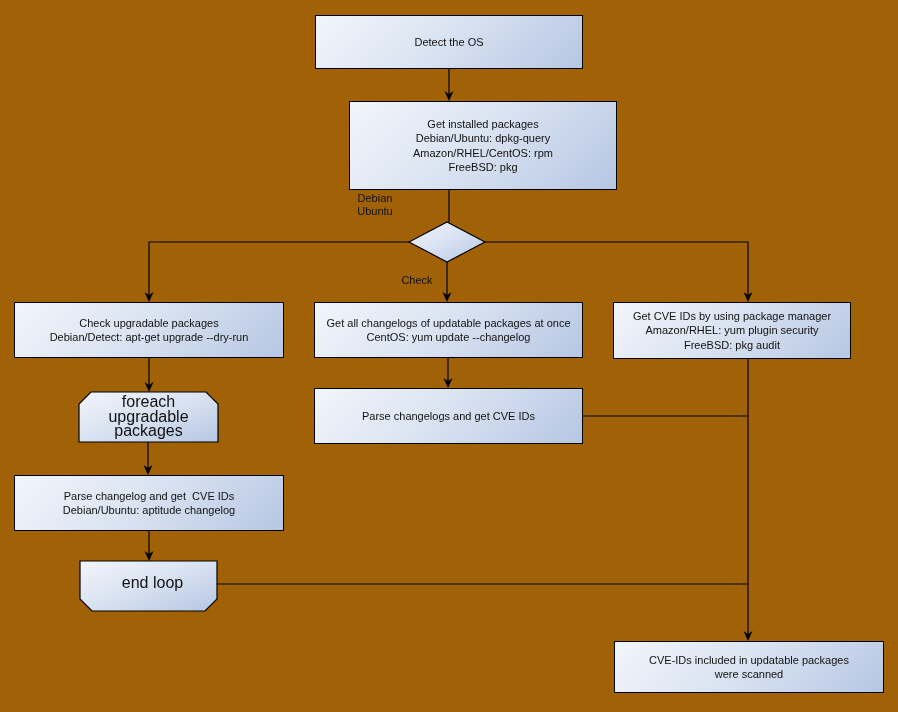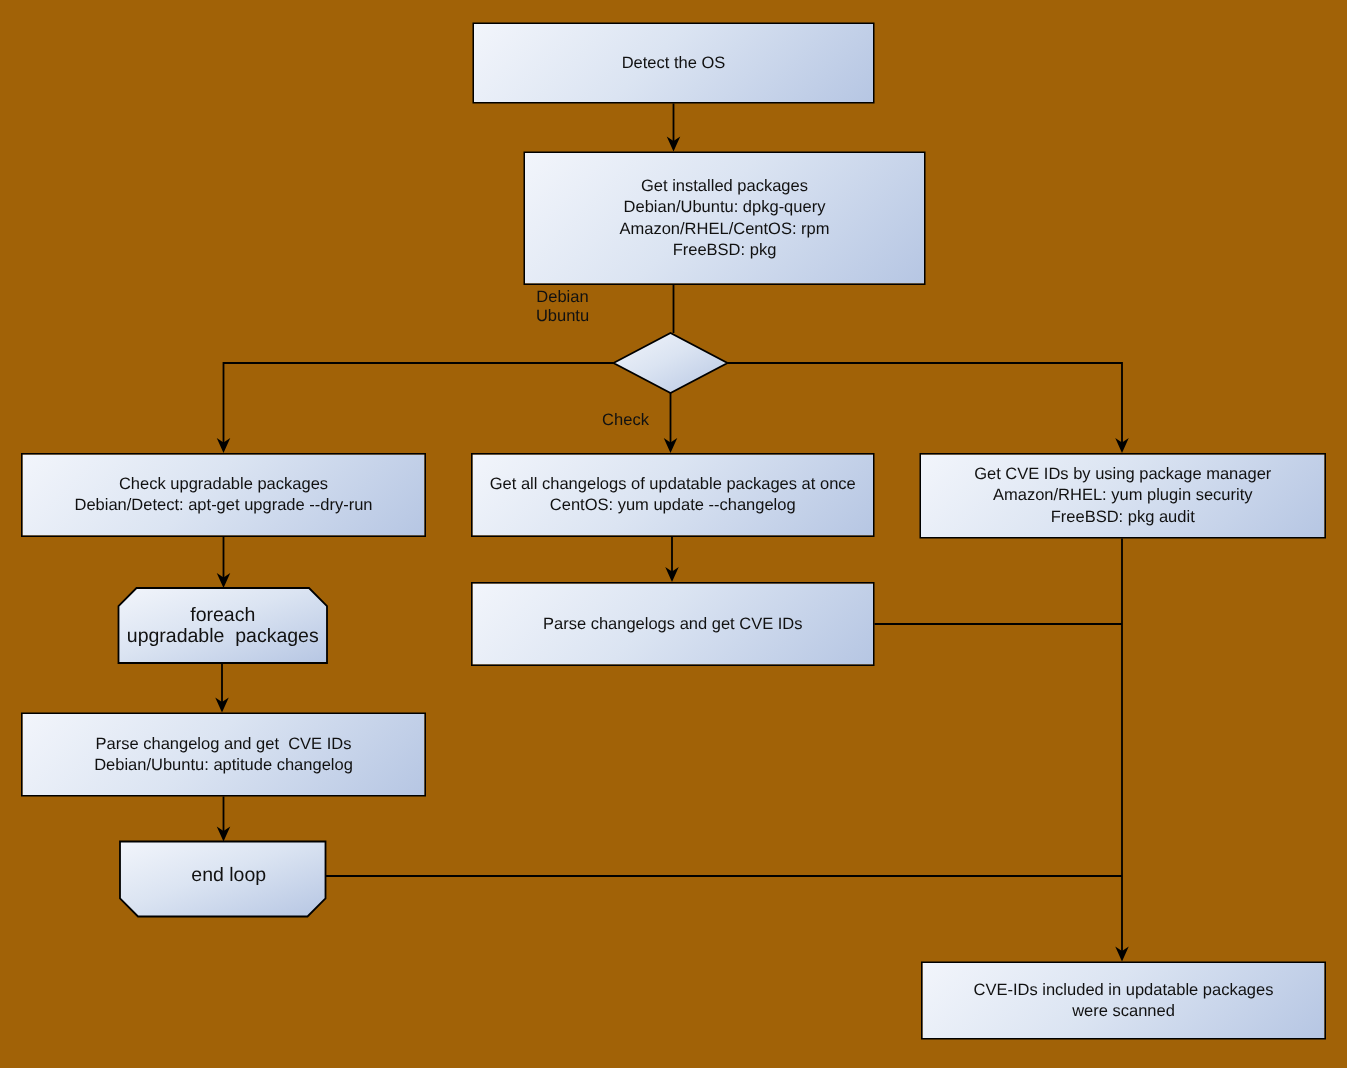--- a/index.html
+++ b/index.html
@@ -36,42 +36,42 @@
     white-space: pre-wrap;
     padding: 2px 1px;
   }
   .shape-label {
     position: absolute;
     box-sizing: border-box;
     display: flex;
     align-items: center;
     justify-content: center;
     text-align: center;
-    font-size: 13px;
+    font-size: 16px;
     line-height: 14.5px;
     color: #111111;
     white-space: pre-wrap;
     pointer-events: none;
   }
   .edge-label {
     position: absolute;
     text-align: center;
     font-size: 11px;
     line-height: 13px;
     color: #111111;
     white-space: pre-wrap;
   }
   
   .n-detect        { left: 315px; top: 15px;  width: 268px; height: 54px; }
   .n-installed     { left: 325px; top: 101px; width: 268px; height: 89px; margin-left: 24px; }
   .n-check-upg     { left: 14px;  top: 302px; width: 270px; height: 56px; }
   .n-parse-left    { left: 14px;  top: 475px; width: 270px; height: 56px; }
   .n-get-all       { left: 314px; top: 302px; width: 269px; height: 56px; }
   .n-parse-mid     { left: 314px; top: 388px; width: 269px; height: 56px; text-align: right; }
-  .n-get-cve       { left: 613px; top: 302px; width: 271px; height: 57px; }
+  .n-get-cve       { left: 613px; top: 302px; width: 238px; height: 57px; }
   .n-scanned       { left: 614px; top: 641px; width: 270px; height: 52px; }
   .l-foreach       { left: 79px;  top: 392px; width: 139px; height: 50px; }
   .l-endloop       { left: 84px;  top: 561px; width: 137px; height: 44px; }
   .el-debian       { left: 340px; top: 192px; width: 70px; }
   .el-amazon       { left: 489px; top: 197px; width: 70px; }
   .el-centos       { left: 388px; top: 274px; width: 58px; }
 </style>
 </head>
 <body>
 

